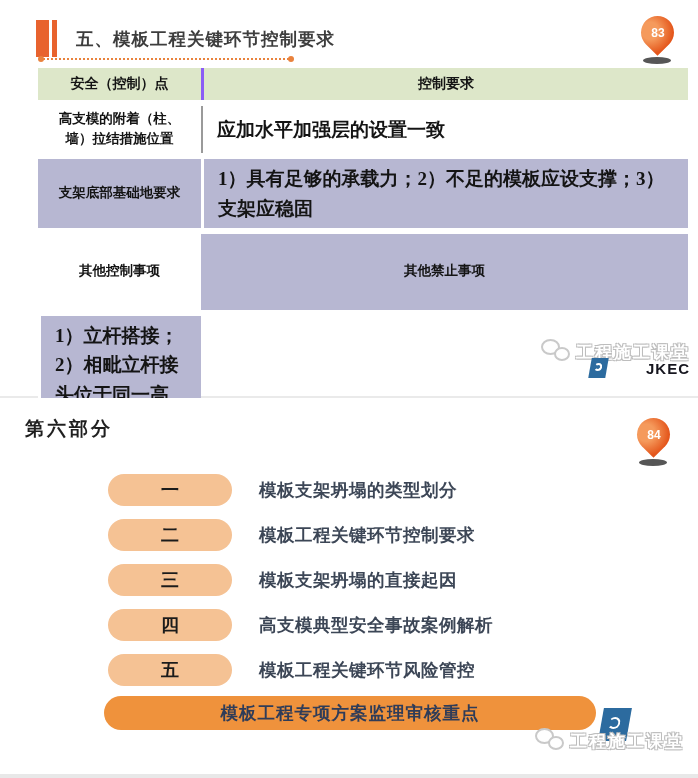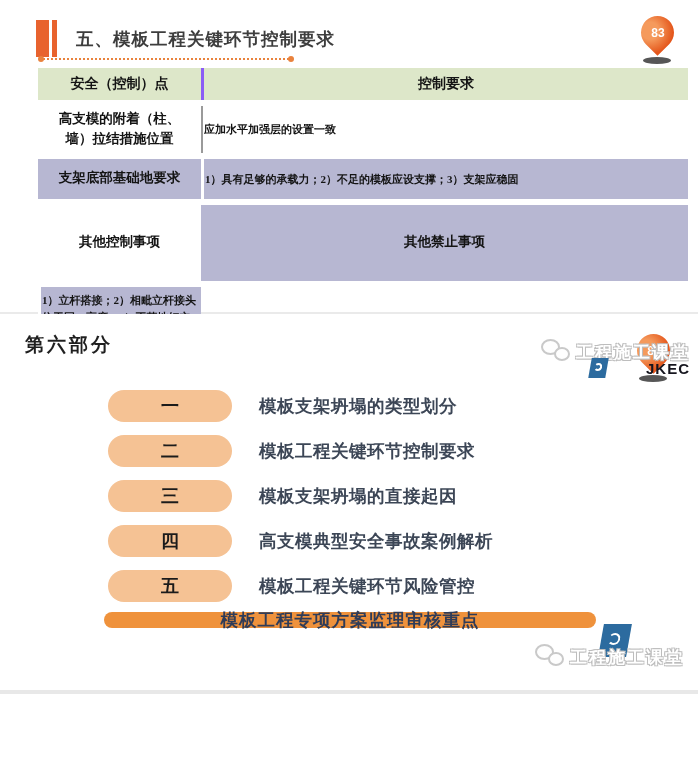--- a/index.html
+++ b/index.html
@@ -1,20 +1,20 @@
 <!DOCTYPE html>
 <html><head>
 <meta charset="utf-8">
 <style>
   * { margin:0; padding:0; box-sizing:border-box; }
   body { background:#fff; font-family:"Liberation Sans", sans-serif; }
   .canvas { position:relative; width:698px; height:778px; background:#fff; overflow:hidden; margin:0 auto; }
 
   .slide { position:relative; background:#fff; }
-  .slide1 { height:312px;border-radius:15px; }
+  .slide1 { height:396px;border-radius:15px; }
   .slide-divider { height:2px; background:#eaeaea; }
   .slide2 { height:376px; }
   .bottom-strip { height:4px; background:#e8e8e8; }
 
   
   .bars { position:absolute; top:20px; left:36px; display:flex; }
   .bar-thick { width:13px; height:37px; background:#e8632e; }
   .bar-thin  { width:5px;  height:37px; background:#e8632e; margin-left:3px; }
   .s1-title { position:absolute; top:27px; left:76px; font-size:17.5px; font-weight:bold; color:#3d3d3d; letter-spacing:1px; }
   .dotline { position:absolute; top:58px; left:40px; width:252px; border-bottom:2px dotted #e9823d; }
@@ -35,21 +35,21 @@
   
   .ctable { position:absolute; top:68px; left:38px; width:650px;
     display:grid; grid-template-columns:163px 1fr; row-gap:6px;
     font-family:"Liberation Serif","DejaVu Serif",serif; }
   .cell { display:flex; align-items:center; }
   .th { background:#dde7c9; font-family:"Liberation Sans",sans-serif; font-weight:bold;
         font-size:14px; color:#141414; min-height:32px; justify-content:center; }
   .th.req-h { border-left:3px solid #8b5cf6; }
   .point { justify-content:center; text-align:center; font-weight:bold; font-size:13.5px;
            color:#141414; padding:4px 10px; line-height:1.45;font-family:Liberation Mono, monospace; }
-  .req { font-weight:bold; font-size:11px; color:#141414; padding:5px 1px;
+  .req { font-weight:bold; font-size:19px; color:#141414; padding:5px 14px;
          line-height:1.55; white-space:pre-line; }
   .row-white { background:#fff; }
   .row-lav { background:#b7b7d2; }
   .req.row-white { border-left:2px solid #9a9a9a; }
   .req.row-lav { border-left:3px solid #fff; }
   .h1r { min-height:46px; } .h2r { min-height:40px; } .h3r { min-height:74px; } .h4r { min-height:76px; }
 
   
   .watermark { position:absolute; }
   .wm1 { top:339px; right:8px; text-align:right; }
@@ -74,21 +74,21 @@
 
   
   .s2-title { position:absolute; top:18px; left:25px; font-size:19px; font-weight:bold;
               color:#1f1f1f; letter-spacing:3px; }
   .agenda { position:absolute; top:76px; left:108px; }
   .agenda-item { display:flex; align-items:center; height:32px; margin-bottom:13px; }
   .pill { width:124px; height:32px; border-radius:16px; background:#f5c294;
           display:flex; align-items:center; justify-content:center;
           font-size:18px; font-weight:bold; color:#1b1b1b; }
   .agenda-label { margin-left:27px; font-size:17.5px; font-weight:bold; color:#3c4656; letter-spacing:0.5px; }
-  .footer-bar { position:absolute; top:298px; left:104px; width:492px; height:16px;
+  .footer-bar { position:absolute; top:298px; left:104px; width:492px; height:34px;
     border-radius:17px; background:#ef923c; display:flex; align-items:center; justify-content:center;
     font-size:17.5px; font-weight:bold; color:#2f3c58; letter-spacing:1px; }
 </style>
 </head>
 <body>
 
 <div class="canvas">
 
   <section class="slide slide1">
 

